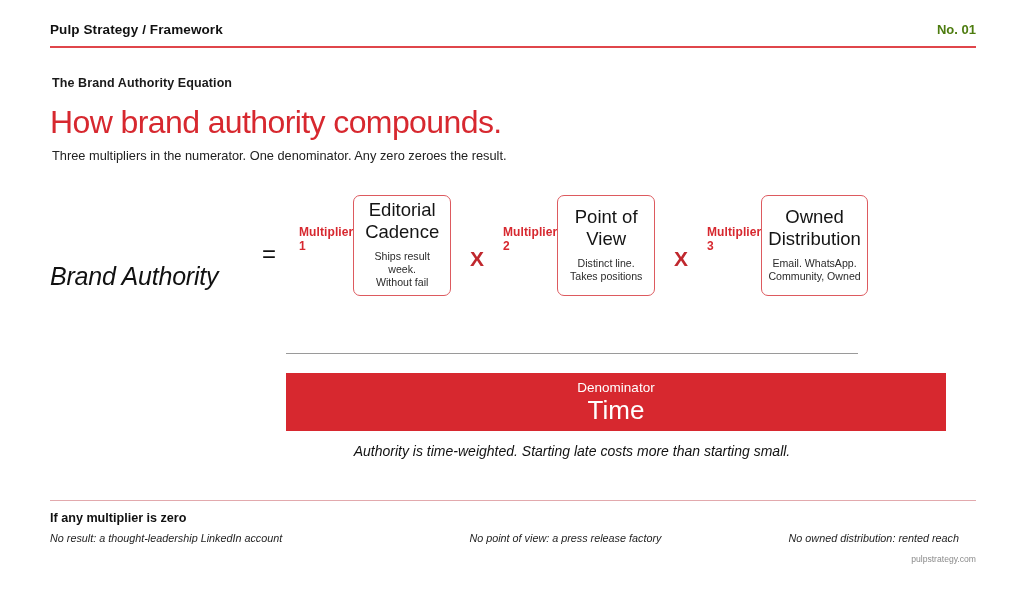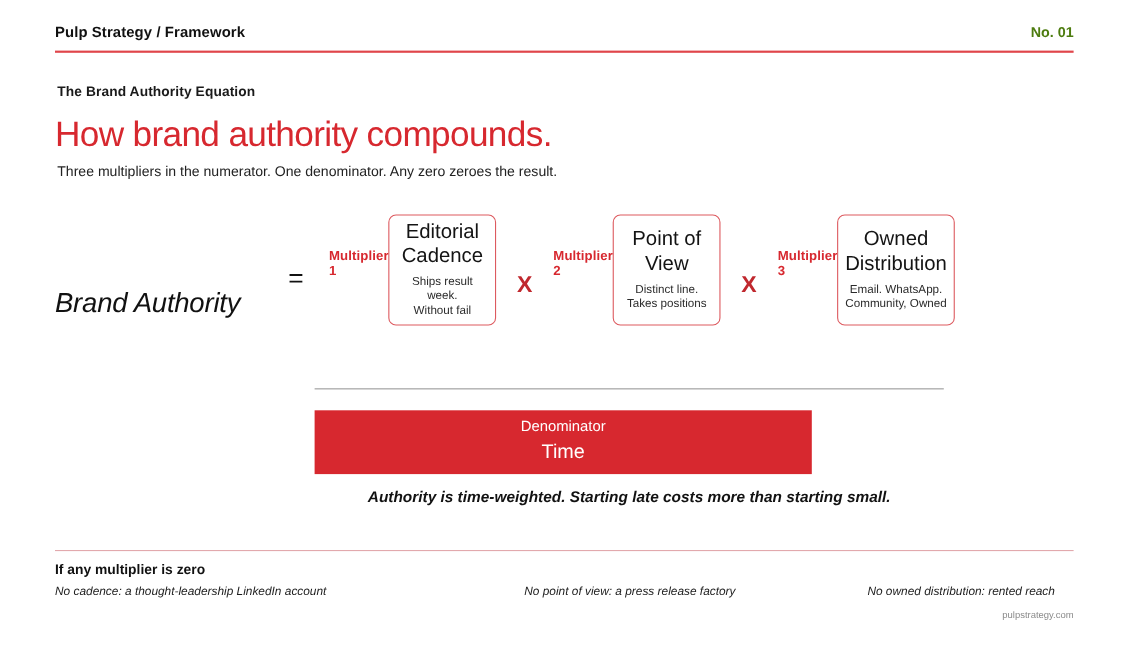--- a/index.html
+++ b/index.html
@@ -162,51 +162,51 @@
     left: 286px;
     top: 353px;
     width: 572px;
     height: 1.2px;
     background: #9a9a9a;
   }
   .denom-bar {
     position: absolute;
     left: 286px;
     top: 373px;
-    width: 452px;
+    width: 660px;
     height: 58px;
     background: #d7282f;
     display: flex;
     flex-direction: column;
     align-items: center;
     justify-content: center;
     color: #ffffff;
   }
   .denom-label {
     font-size: 13.5px;
     line-height: 15px;
     font-weight: normal;
     color: #ffffff;
   }
   .denom-value {
-    font-size: 18px;
+    font-size: 26px;
     line-height: 29px;
     font-weight: normal;
     color: #ffffff;
     margin-top: 1px;
   }
   .denom-caption {
     position: absolute;
     left: 286px;
     top: 443px;
     width: 572px;
     text-align: center;
     font-size: 14px;
     font-style: italic;
-    font-weight: bold;
+    font-weight: normal;
     color: #121212;
   }
 
   
   .footer-rule {
     position: absolute;
     left: 50px;
     right: 48px;
     top: 500px;
     height: 1.1px;
@@ -308,19 +308,19 @@
 
   <div class="denom-bar">
     <div class="denom-label">Denominator</div>
     <div class="denom-value">Time</div>
   </div>
   <div class="denom-caption">Authority is time-weighted. Starting late costs more than starting small.</div>
 
   <div class="footer-rule"></div>
   <div class="footer-title">If any multiplier is zero</div>
   <div class="footer-items">
-    <div class="footer-item left">No cadence: a thought-leadership LinkedIn account</div>
+    <div class="footer-item left">No result: a thought-leadership LinkedIn account</div>
     <div class="footer-item mid">No point of view: a press release factory</div>
     <div class="footer-item right">No owned distribution: rented reach</div>
   </div>
   <div class="site">pulpstrategy.com</div>
 
 </div>
 
 </body></html>

